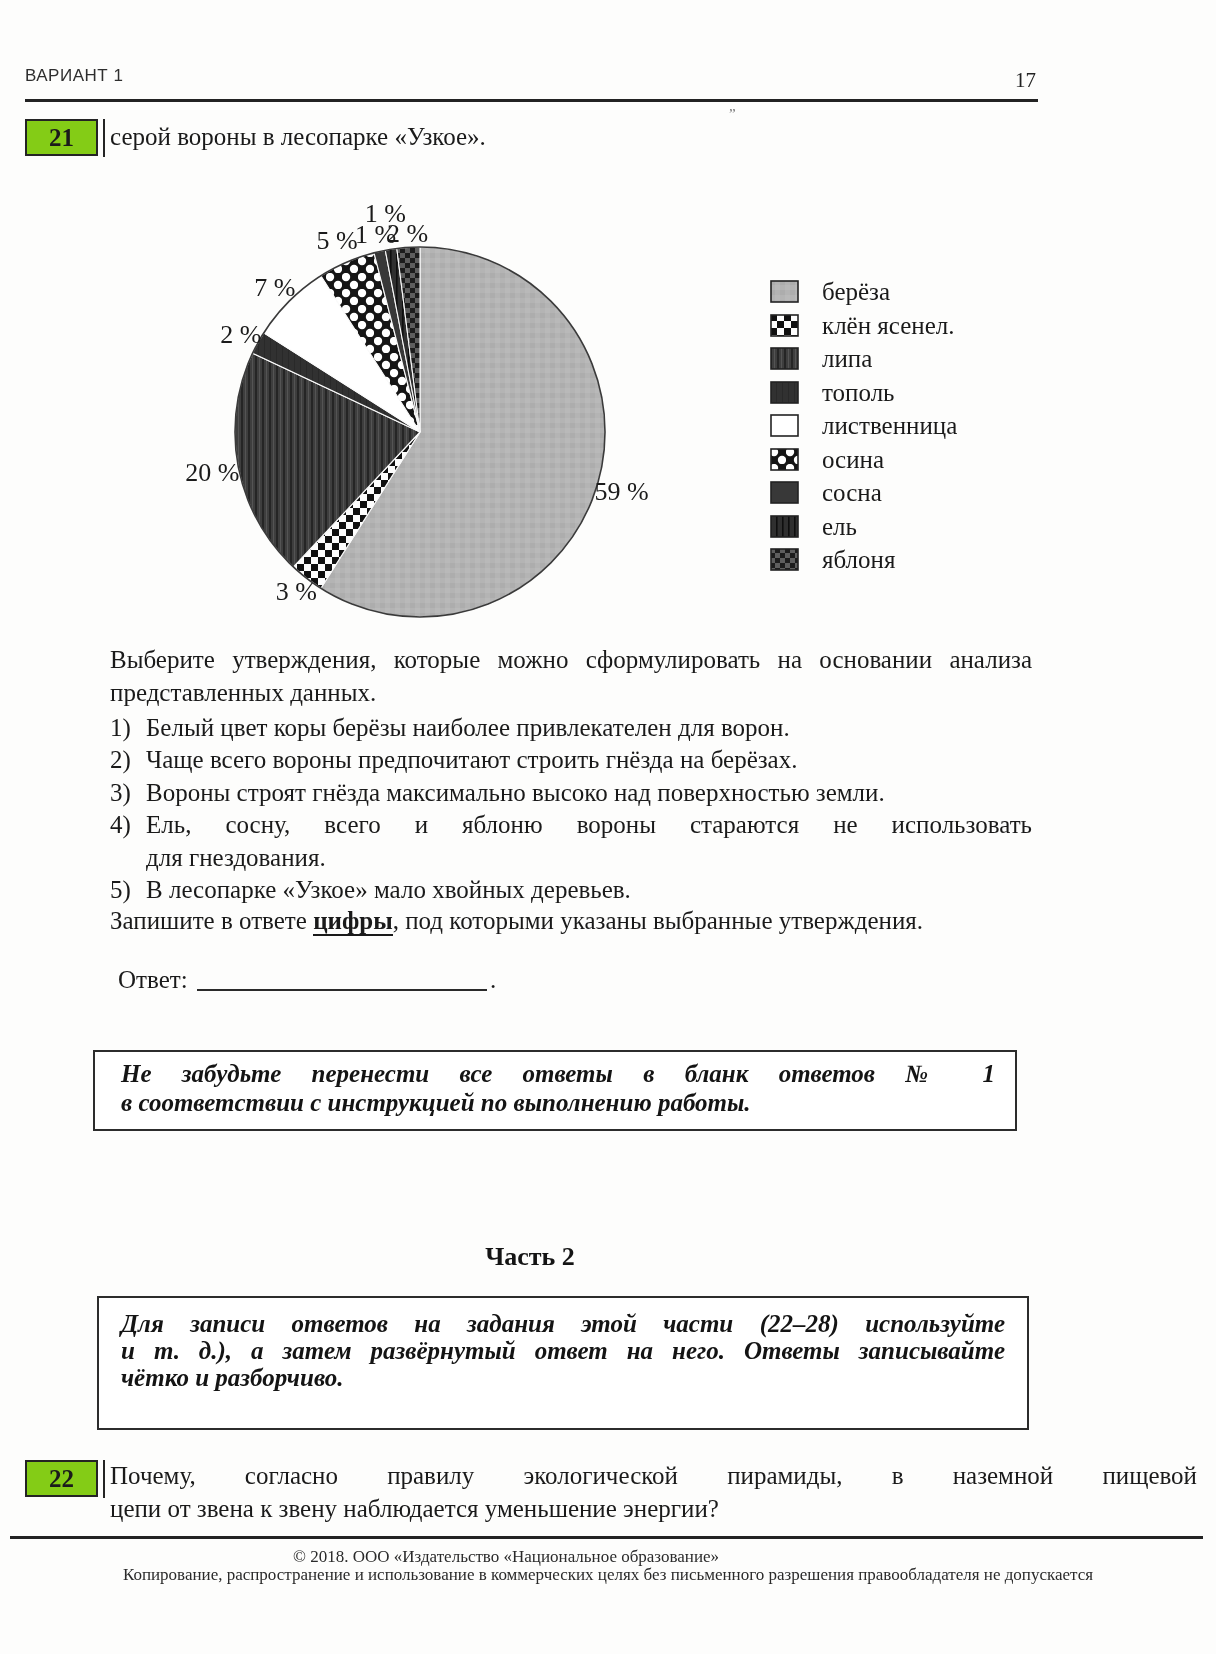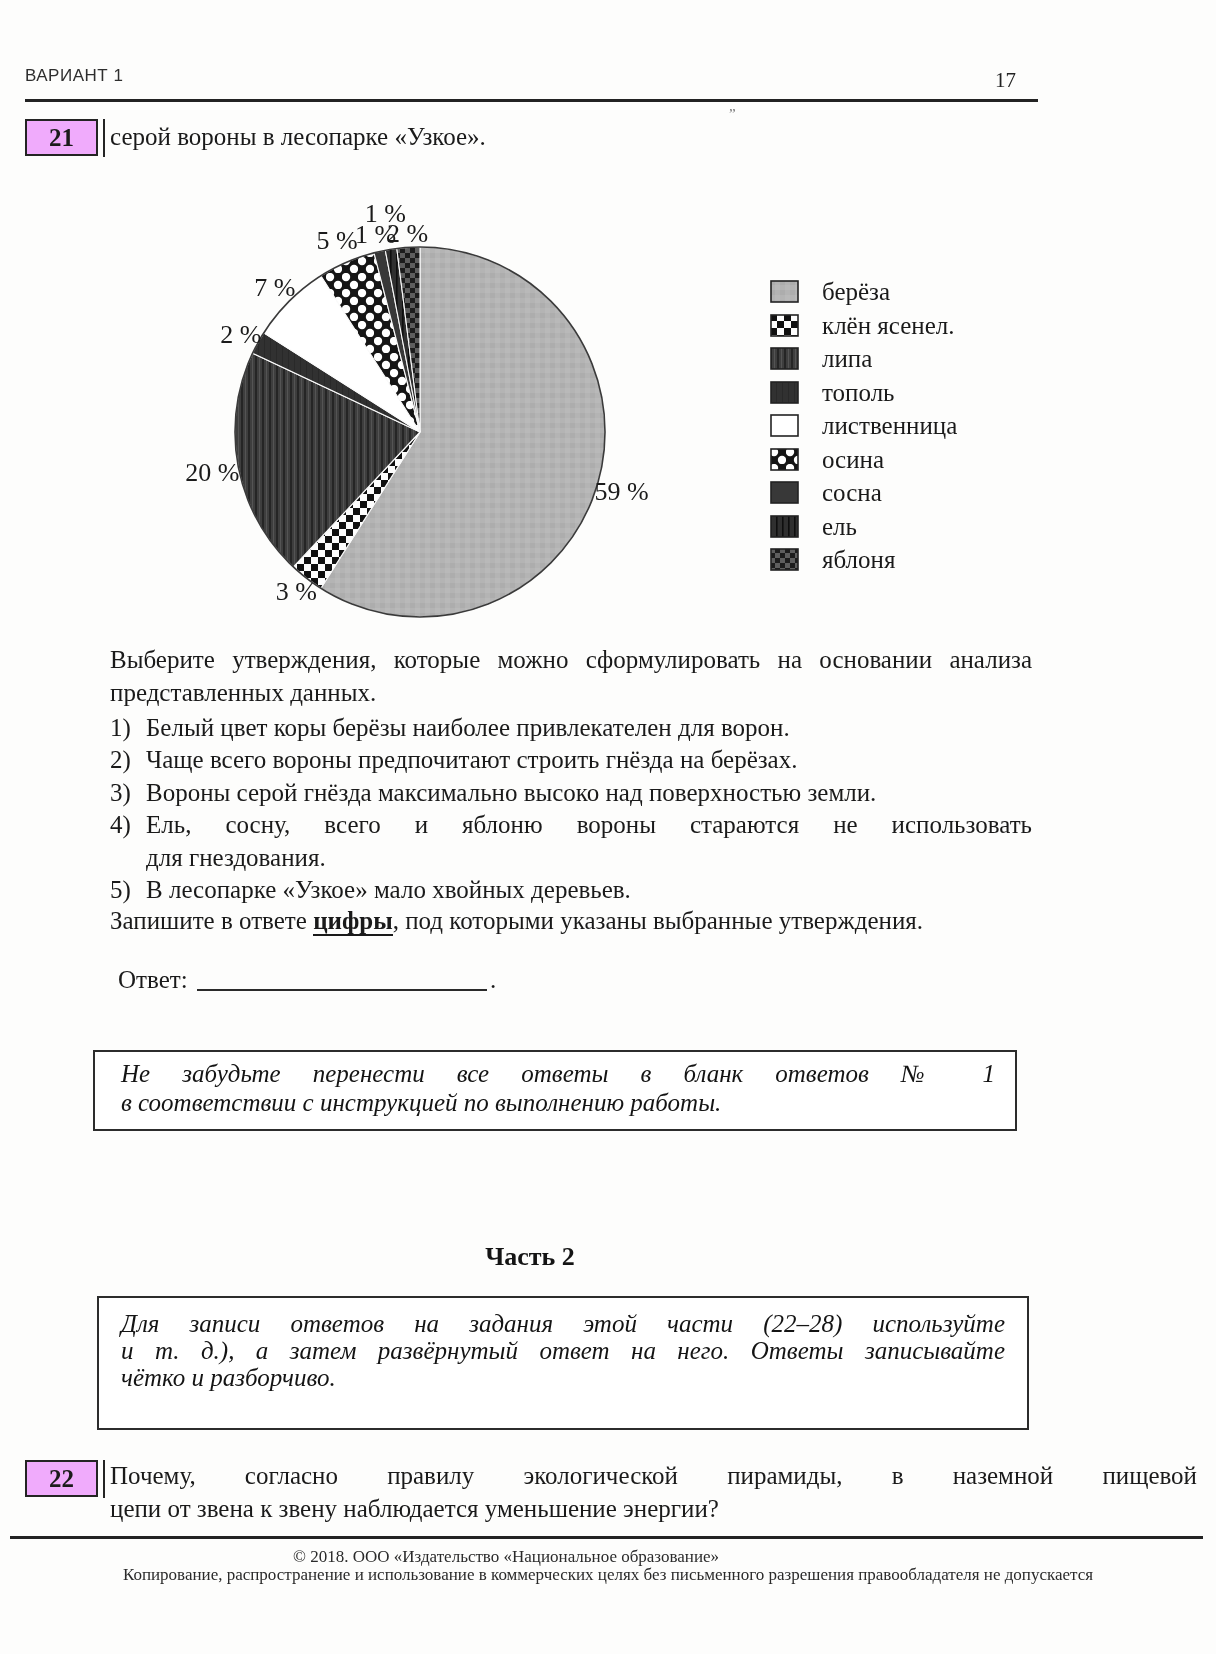--- a/index.html
+++ b/index.html
@@ -4,42 +4,42 @@
 <style>
   html,body{margin:0;padding:0;background:#e9e9e9;}
   .page{
     position:relative;width:1216px;height:1654px;background:#fdfdfc;
     font-family:"Liberation Serif","DejaVu Serif",serif;color:#1b1b1b;
     overflow:hidden;margin:0 auto;
   }
   .abs{position:absolute;}
   
   .variant{font-family:"Liberation Sans","DejaVu Sans",sans-serif;font-size:17px;letter-spacing:.5px;color:#2e2e2e;}
-  .pagenum{font-size:21px;color:#222;}
+  .pagenum{font-size:21px;color:#222;margin-left:20px;}
   .hrule{background:#232323;height:3px;}
   
   .qnumbox{
     width:69px;height:33px;border:2.5px solid #242424;display:flex;align-items:center;justify-content:center;
-    font-size:25px;font-weight:bold;background:#f0abfc;
+    font-size:25px;font-weight:bold;background:#84cc16;
   }
   .qtick{width:2px;background:#242424;}
   
   .btxt{font-size:25px;line-height:33px;color:#1a1a1a;}
   .jline{display:block;text-align:justify;text-align-last:justify;}
   .nline{display:block;text-align:left;}
   
   .stmt{position:relative;padding-left:36px;font-size:25px;line-height:32.4px;color:#1a1a1a;}
   .stmt .num{position:absolute;left:0;top:0;}
   
   .ansline{border-bottom:2px solid #2a2a2a;}
   .boldul{font-weight:bold;border-bottom:2px solid #1a1a1a;}
   
   .notice{
     border:2.5px solid #2c2c2c;background:#fff;
-    font-size:25px;font-weight:normal;font-style:italic;color:#141414;
+    font-size:25px;font-weight:bold;font-style:italic;color:#141414;
   }
   .part-title{font-size:26px;font-weight:bold;text-align:center;color:#141414;}
   
   .legend-row{display:flex;align-items:flex-start;height:33.5px;}
   .legend-swatch{width:29px;height:23px;margin-top:3px;flex:0 0 auto;}
   .legend-label{font-size:25px;line-height:29px;margin-left:23px;white-space:nowrap;color:#1a1a1a;}
   
   .foot{font-size:17px;color:#2a2a2a;white-space:nowrap;}
   .artifact{font-size:15px;color:#777;}
   svg text{font-family:"Liberation Serif","DejaVu Serif",serif;}
@@ -258,21 +258,21 @@
     <span class="body"><span class="nline">Белый цвет коры берёзы наиболее привлекателен для ворон.</span></span>
   </div>
 
   <div class="stmt">
     <span class="num">2)</span>
     <span class="body"><span class="nline">Чаще всего вороны предпочитают строить гнёзда на берёзах.</span></span>
   </div>
 
   <div class="stmt">
     <span class="num">3)</span>
-    <span class="body"><span class="nline">Вороны серой гнёзда максимально высоко над поверхностью земли.</span></span>
+    <span class="body"><span class="nline">Вороны строят гнёзда максимально высоко над поверхностью земли.</span></span>
   </div>
 
   <div class="stmt">
     <span class="num">4)</span>
     <span class="body"><span class="jline">Ель, сосну, всего и яблоню вороны стараются не использовать</span><span class="nline">для гнездования.</span></span>
   </div>
 
   <div class="stmt">
     <span class="num">5)</span>
     <span class="body"><span class="nline">В лесопарке «Узкое» мало хвойных деревьев.</span></span>

